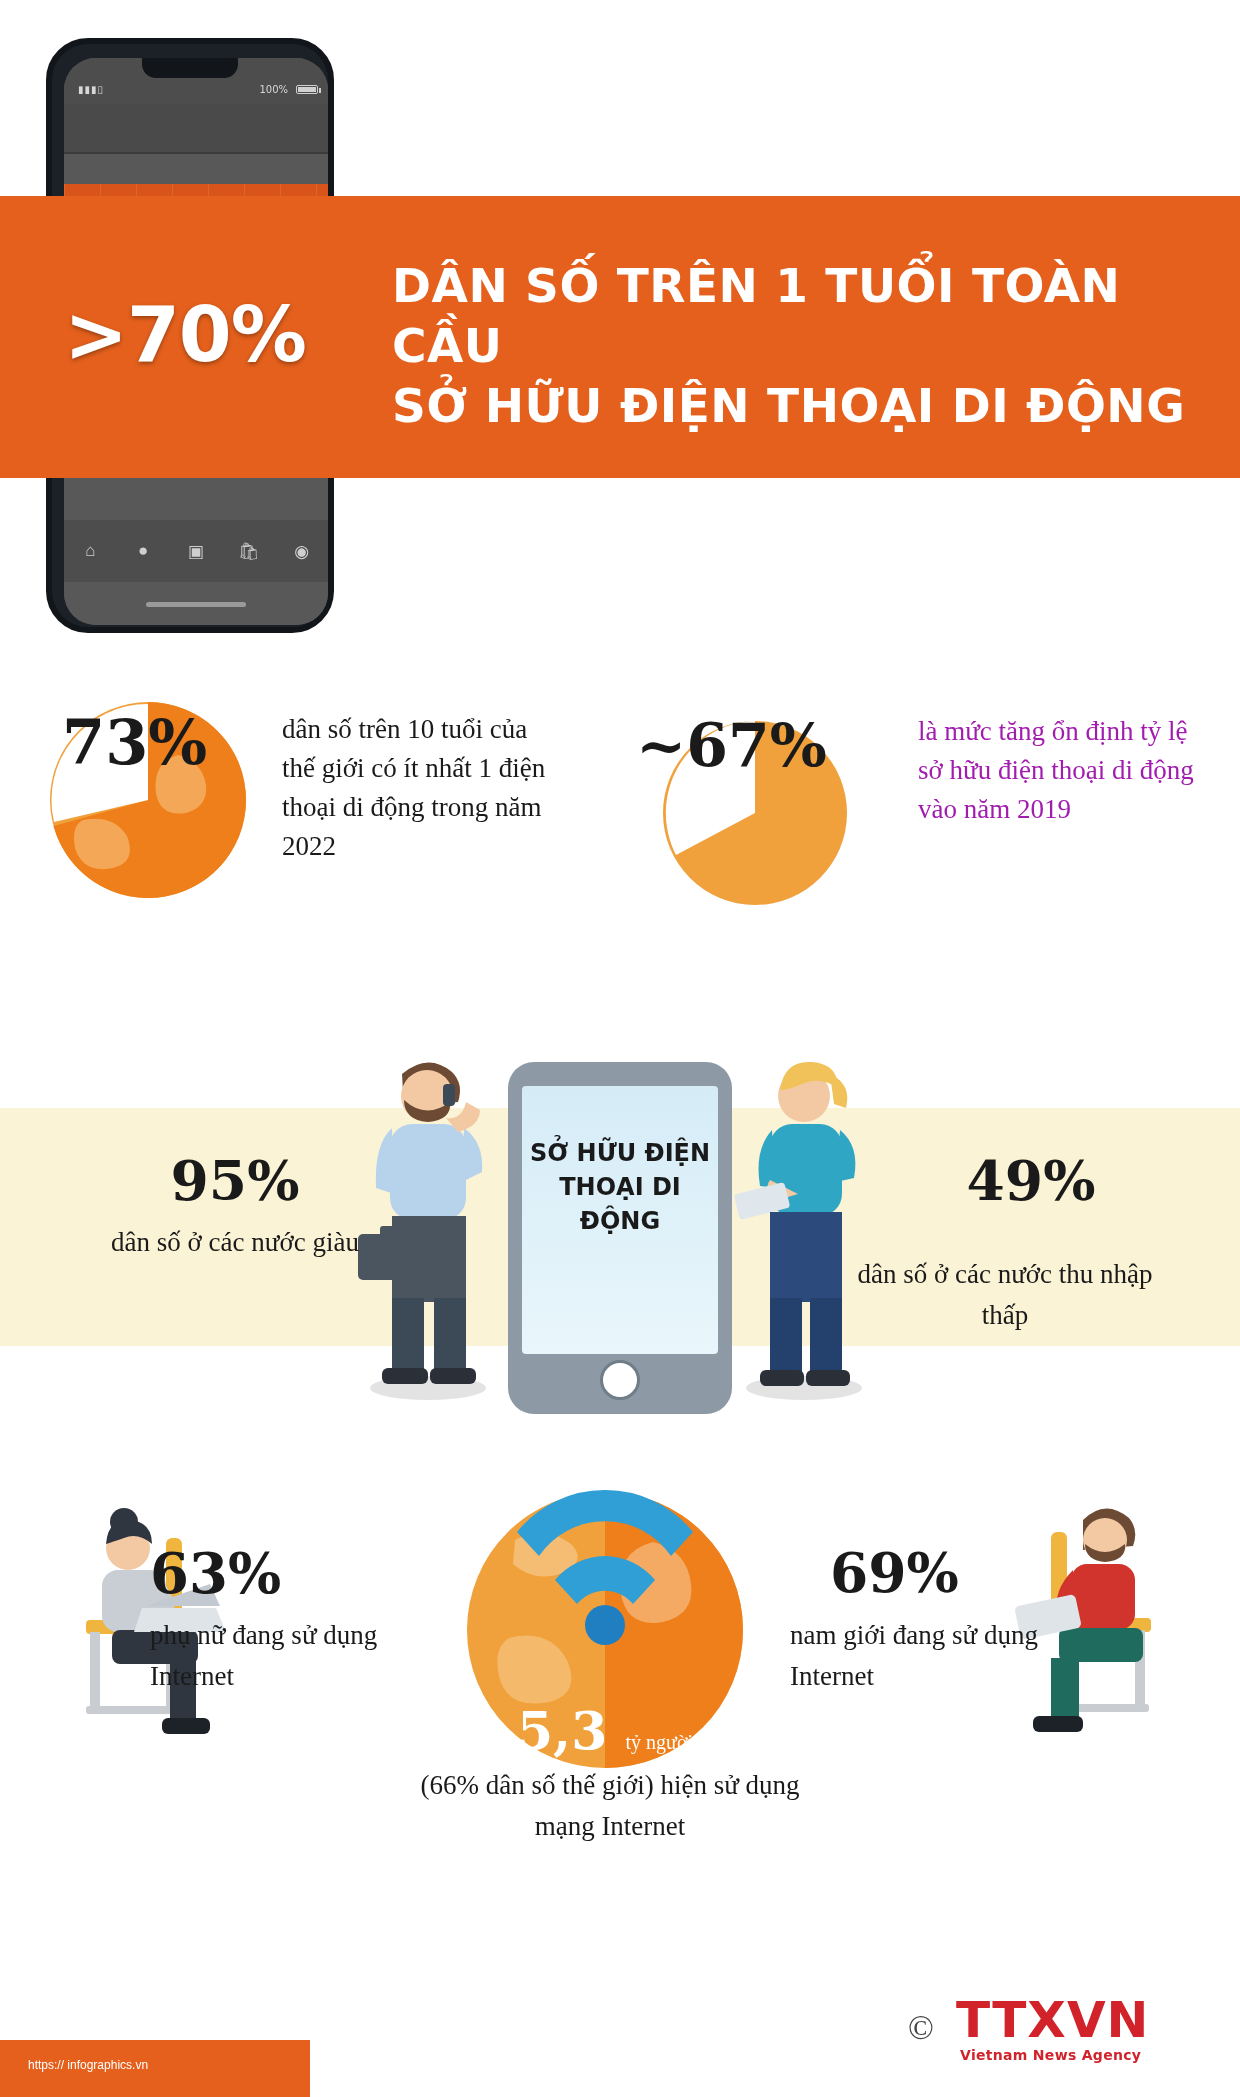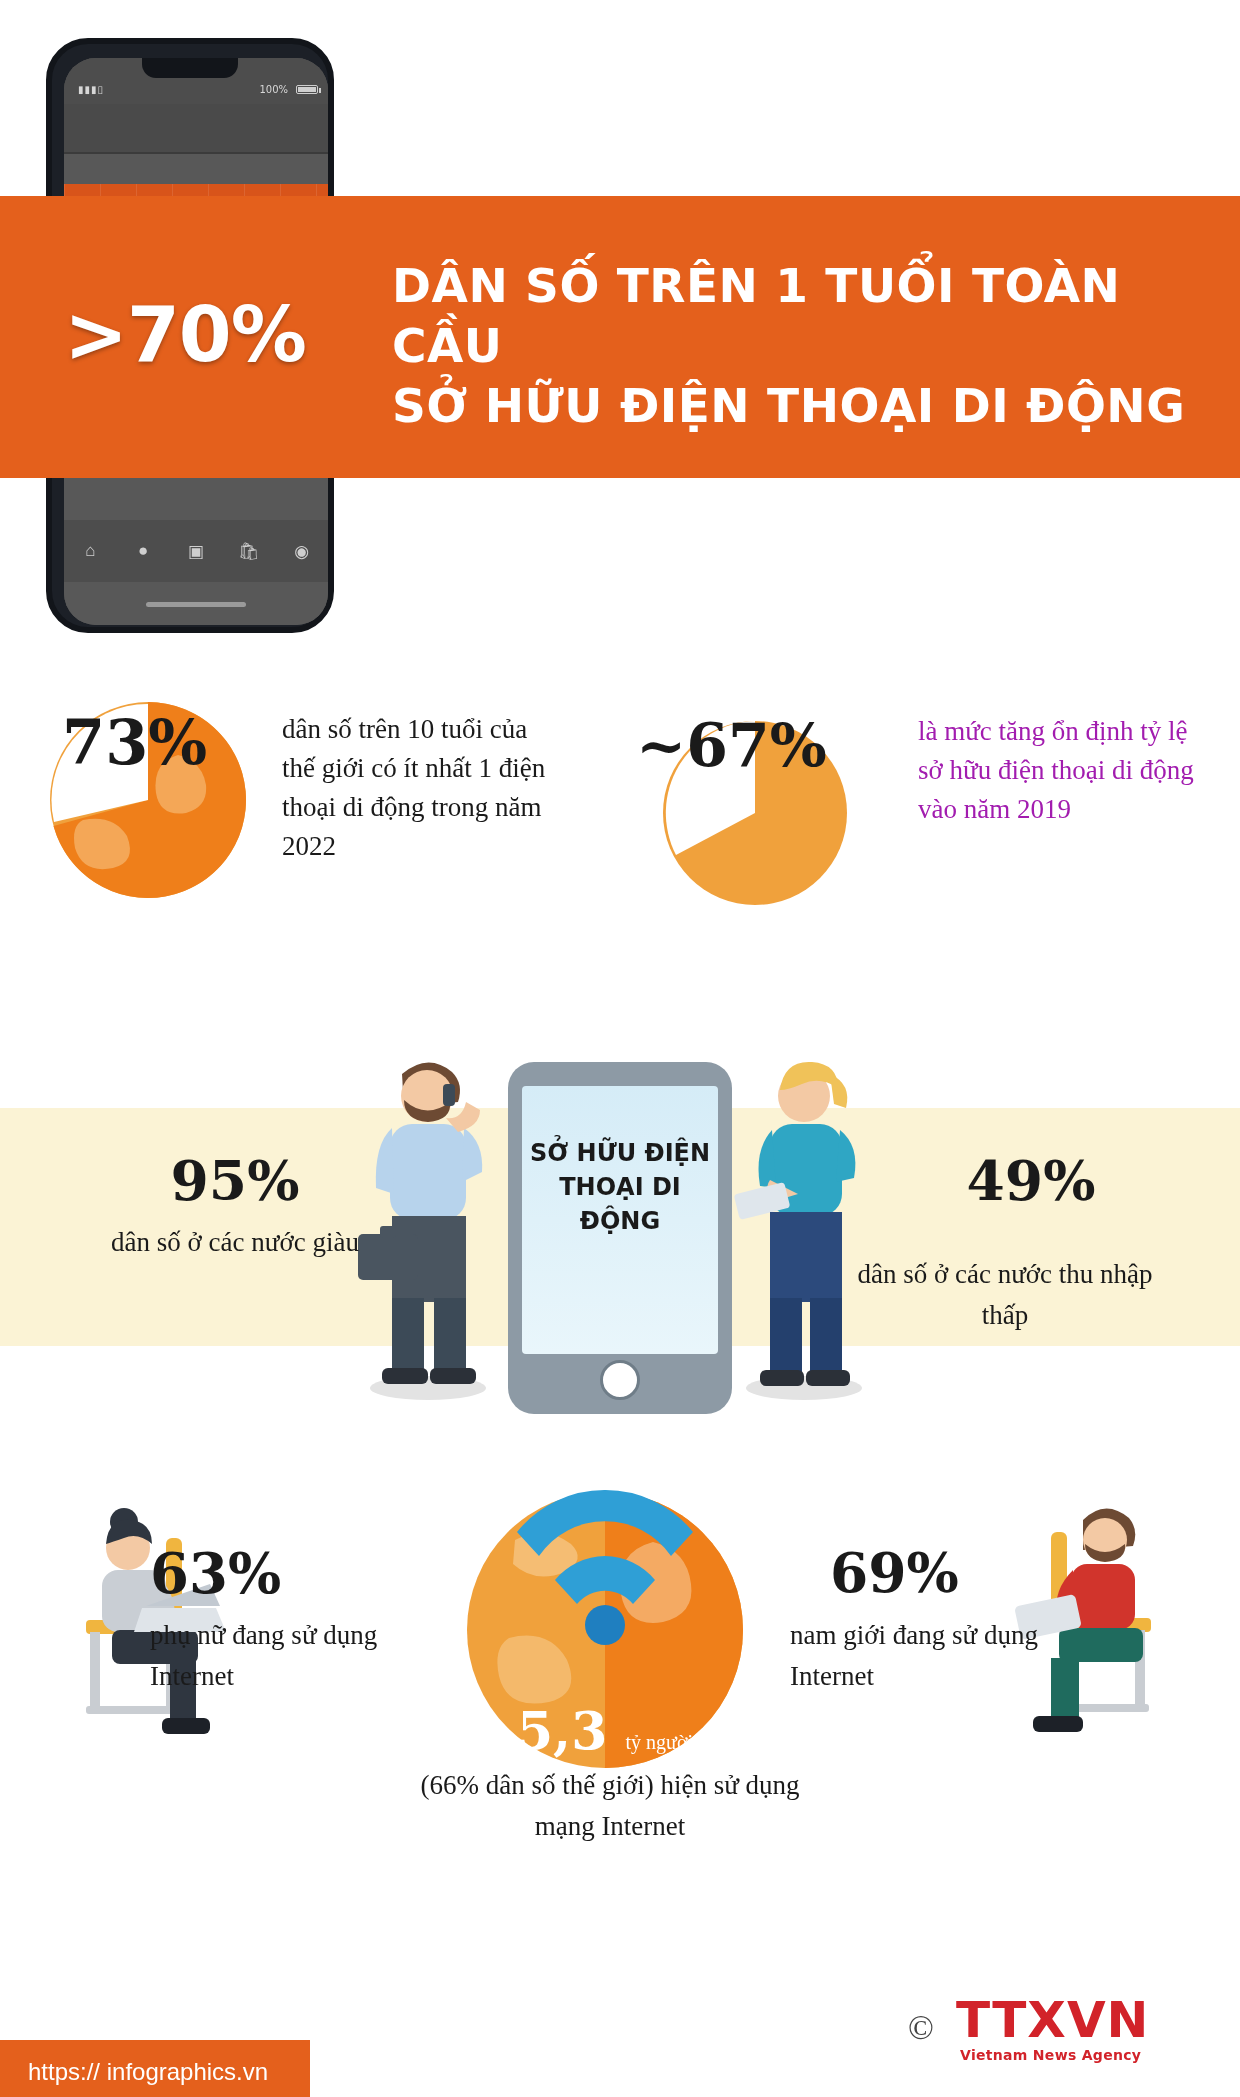--- a/index.html
+++ b/index.html
@@ -148,21 +148,21 @@
   .stat-53{position:absolute;left:455px;top:1700px;width:300px;text-align:center;
     font-family:"DejaVu Serif", serif;font-weight:bold;font-size:52px;color:#ffffff;}
   .stat-53 small{font-family:"Liberation Serif", serif;font-weight:normal;font-size:20px;}
   .text-53{position:absolute;left:420px;top:1765px;width:380px;text-align:center;
     font-size:27px;line-height:1.5;color:#1a1a1a;}
 
   
   .footer-bar{position:absolute;left:0;top:2040px;width:1240px;height:57px;background:#e4601c;}
   .footer-white{position:absolute;left:310px;top:2040px;width:930px;height:57px;background:#ffffff;}
   .footer-url{position:absolute;left:28px;top:2058px;font-family:"Liberation Sans",sans-serif;
-    font-size:24px;color:#ffffff;}
+    font-size:12px;color:#ffffff;}
   .logo-wrap{position:absolute;right:40px;top:1985px;width:300px;height:80px;}
   .logo-c{position:absolute;left:8px;top:24px;font-size:34px;color:#444;font-family:"Liberation Serif",serif;}
   .logo-ttxvn{position:absolute;left:56px;top:6px;font-family:"DejaVu Sans",sans-serif;font-weight:bold;
     font-size:50px;color:#d2232a;letter-spacing:1px;}
   .logo-sub{position:absolute;left:60px;top:62px;font-family:"DejaVu Sans",sans-serif;font-weight:bold;
     font-size:14px;color:#d2232a;letter-spacing:.3px;}
 </style>
 </head>
 <body>
 

